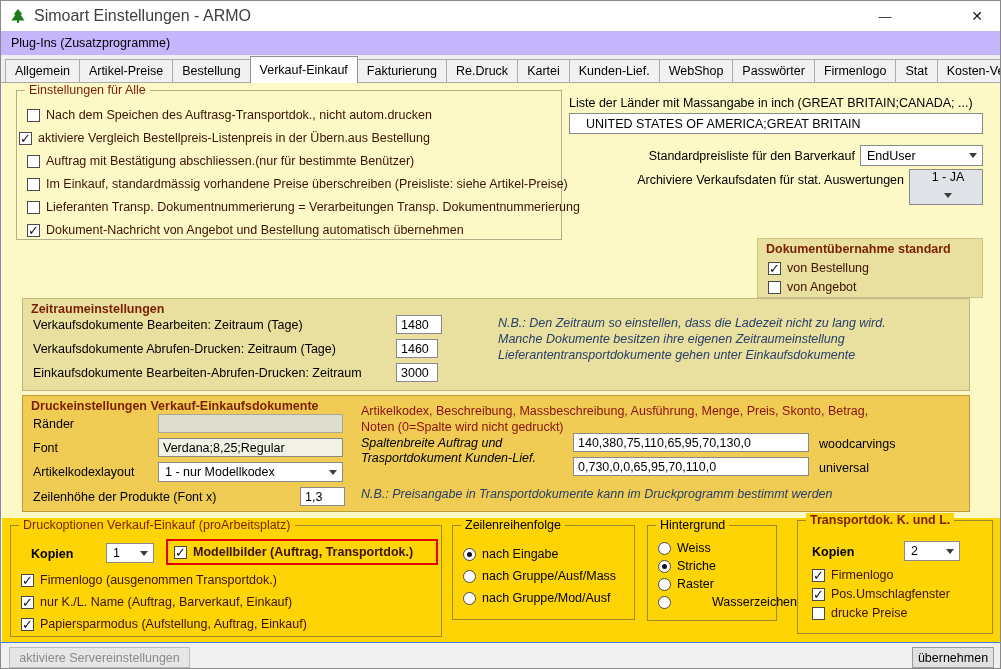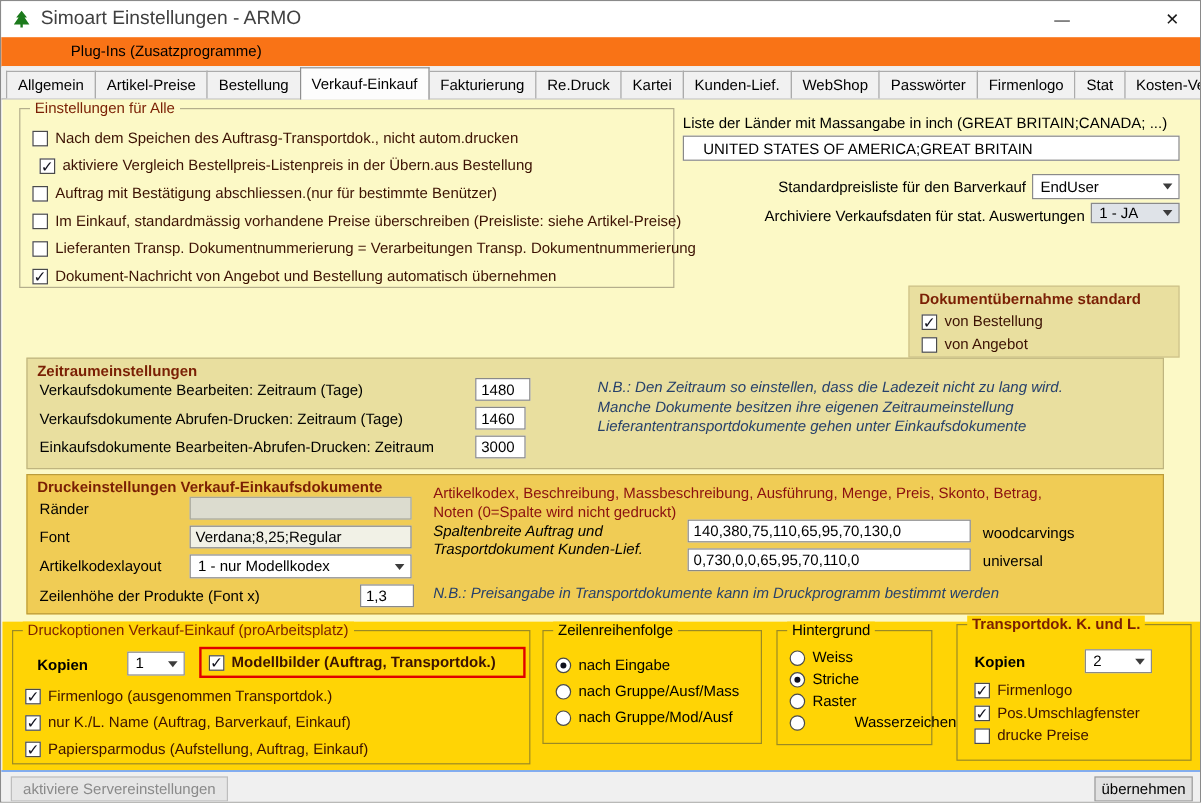--- a/index.html
+++ b/index.html
@@ -9,21 +9,21 @@
 
   
   .titlebar { position:absolute; top:0; left:0; right:0; height:30px; background:#fff; display:flex; align-items:center; }
   .title-icon { margin-left:9px; width:16px; height:16px; flex:none; }
   .title-text { margin-left:8px; font-size:16px; color:#404040; white-space:nowrap; }
   .win-btn { position:absolute; top:0; width:46px; height:30px; display:flex; align-items:center; justify-content:center; font-size:13px; color:#1a1a1a; cursor:default; }
   .btn-min { right:92px; }
   .btn-close { right:0; font-size:14px; }
 
   
-  .menubar { position:absolute; top:30px; left:0; right:0; height:25px; background:#f97316; border-bottom:1px solid #ededed; display:flex; align-items:center;padding-left:48px; }
+  .menubar { position:absolute; top:30px; left:0; right:0; height:25px; background:#c4b5fd; border-bottom:1px solid #ededed; display:flex; align-items:center; }
   .menu-item { padding:0 6px; margin-left:4px; white-space:nowrap; }
 
   
   .tabstrip { position:absolute; top:55px; left:0; right:0; height:27px; background:#f0f0f0; display:flex; align-items:flex-end; padding-left:4px; border-bottom:1px solid #ababab; }
   .tab { height:23px; display:flex; align-items:center; padding:0 9px; background:#f1f1f1; border:1px solid #ababab; border-bottom:none; margin-right:-1px; white-space:nowrap; position:relative; z-index:1; }
   .tab.active { height:27px; background:#fdfdfd; border-color:#8f8f8f; z-index:3; margin-bottom:-1px; }
 
   
   .content { position:absolute; top:82px; left:1px; width:999px; height:435px; background:#fcf9c6; }
   .bottom { position:absolute; top:517px; left:1px; width:999px; height:124px; background:#ffd405; }
@@ -105,21 +105,21 @@
   </div>
 
   <div class="content">
 
     <div class="groupbox" style="left:14px; top:7px; width:546px; height:150px;">
       <span class="legend pale maroon">Einstellungen für Alle</span>
       <div class="cbrow" style="left:10px; top:16px;">
         <span class="cb"></span>
         <span class="darkred">Nach dem Speichen des Auftrasg-Transportdok., nicht autom.drucken</span>
       </div>
-      <div class="cbrow" style="left:16px; top:39px;text-align:center;">
+      <div class="cbrow" style="left:2px; top:39px;text-align:center;">
         <span class="cb checked"></span>
         <span class="darkred">aktiviere Vergleich Bestellpreis-Listenpreis in der Übern.aus Bestellung</span>
       </div>
       <div class="cbrow" style="left:10px; top:62px;">
         <span class="cb"></span>
         <span class="darkred">Auftrag mit Bestätigung abschliessen.(nur für bestimmte Benützer)</span>
       </div>
       <div class="cbrow" style="left:10px; top:85px;">
         <span class="cb"></span>
         <span class="darkred">Im Einkauf, standardmässig vorhandene Preise überschreiben (Preisliste: siehe Artikel-Preise)</span>
@@ -139,21 +139,21 @@
 
     <div class="lbl right" style="left:565px; top:66px; width:288px;">Standardpreisliste für den Barverkauf</div>
     <div class="combo" style="left:858px; top:62px; width:123px;">
       <span>EndUser</span>
       <span class="arrow-btn">
           <span class="arrow-down"></span>
         </span>
     </div>
 
     <div class="lbl right" style="left:565px; top:90px; width:337px;">Archiviere Verkaufsdaten für stat. Auswertungen</div>
-    <div class="combo grey" style="left:907px; top:86px; width:74px; height:17px;">
+    <div class="combo grey" style="left:907px; top:86px; width:74px; height:36px;flex-direction:column;">
       <span>1 - JA</span>
       <span class="arrow-btn">
           <span class="arrow-down"></span>
         </span>
     </div>
 
     <div class="panel" style="left:755px; top:155px; width:226px; height:60px; background:#e9df9f; border:1px solid #cdc28a;">
       <div class="panel-title maroon">Dokumentübernahme standard</div>
       <div class="cbrow" style="left:10px; top:21px;">
         <span class="cb checked"></span>

